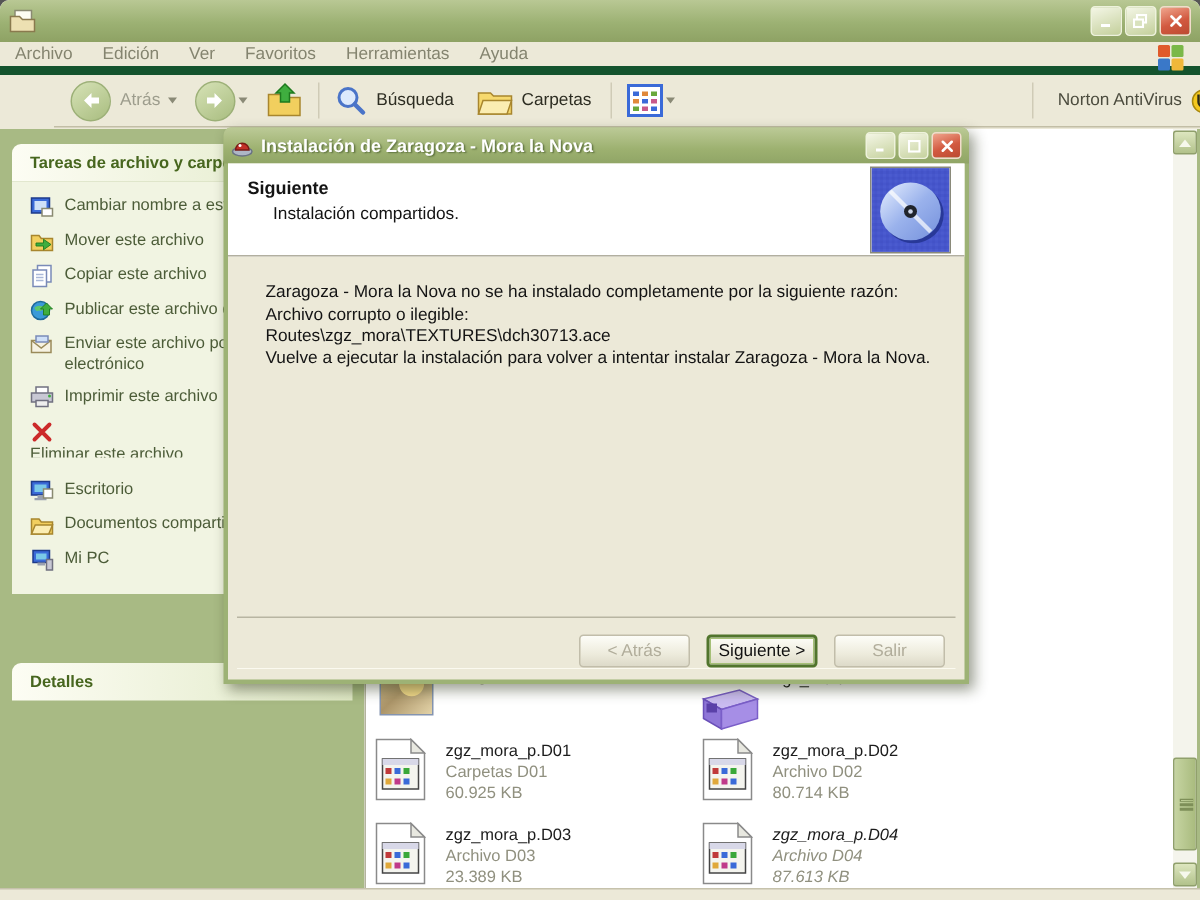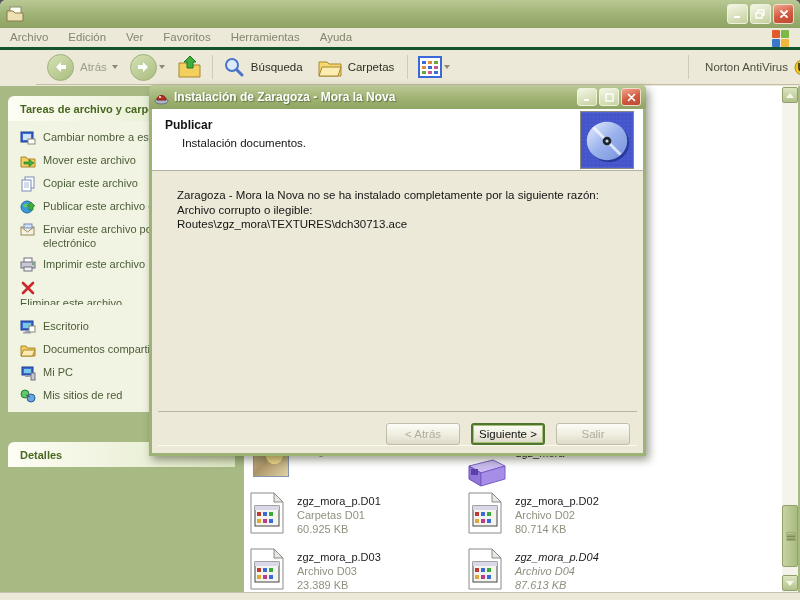--- a/index.html
+++ b/index.html
@@ -12,21 +12,21 @@
     border-radius:6px 6px 0 0;display:flex;align-items:center;padding:0 6px;}
   .titlebar .ticon{width:18px;height:16px;margin-right:6px;flex:0 0 auto;}
   .titlebar .ttext{color:#fff;font-weight:bold;font-size:13px;text-shadow:1px 1px 1px rgba(40,60,20,.55);}
   .winbtns{margin-left:auto;display:flex;gap:2px;}
   .wbtn{width:21px;height:20px;border-radius:3px;border:1px solid #eef2dc;
     background:linear-gradient(160deg,#f4f6e6,#c4d09c);display:flex;align-items:center;justify-content:center;}
   .wbtn.close{background:linear-gradient(160deg,#f0a78f,#d25940 55%,#bb4a31);border-color:#f1dccb;}
 
   
   .menubar{position:absolute;left:0;top:28px;width:800px;height:22px;background:#ece9d8;
-    border-bottom:3px solid #14532d;display:flex;align-items:center;}
+    border-bottom:6px solid #14532d;display:flex;align-items:center;}
   .menuitem{font-size:11.5px;color:#84846f;padding:0 10px;line-height:21px;}
   .flag{position:absolute;right:11px;top:2px;width:17px;height:17px;display:grid;grid-template-columns:8px 8px;grid-template-rows:8px 8px;gap:1px;}
   .flag i{display:block;border-radius:1px;}
 
   
   .toolbar{position:absolute;left:0;top:50px;width:800px;height:35px;background:#ece9d8;
     border-bottom:1px solid #c2be a6;border-bottom:1px solid #c2bea6;display:flex;align-items:center;padding:0 8px;margin-left:36px;}
   .navcircle{width:27px;height:27px;border-radius:50%;
     background:linear-gradient(145deg,#d6e2b6,#a9bd80);border:1px solid #9cb077;
     display:flex;align-items:center;justify-content:center;flex:0 0 auto;}
@@ -303,28 +303,20 @@
         </div>
         <div class="task">
           <svg class="icn" viewBox="0 0 16 16">
             <rect x="2" y="2" width="11" height="8" fill="#3a6ad8" stroke="#1e3a8a"></rect>
             <rect x="4" y="4" width="7" height="4" fill="#7ac8e8"></rect>
             <rect x="5" y="10" width="5" height="2" fill="#9aa0b0"></rect>
             <rect x="11" y="8" width="4" height="7" fill="#c8c8d4" stroke="#707080"></rect>
           </svg>
           <span>Mi PC</span>
         </div>
-        <div class="task" style="margin-bottom:0;">
-          <svg class="icn" viewBox="0 0 16 16">
-            <circle cx="5" cy="6" r="4" fill="#5ec86a" stroke="#2a7a3a"></circle>
-            <circle cx="11" cy="10" r="4" fill="#6aa8e0" stroke="#2a5a9a"></circle>
-            <line x1="6" y1="7" x2="10" y2="9" stroke="#4a4a3a"></line>
-          </svg>
-          <span>Mis sitios de red</span>
-        </div>
       </div>
     </div>
 
     <div class="panel" style="top:356px;">
       <div class="panel-hd">
         <span>Detalles</span>
       </div>
     </div>
   </div>
 
@@ -476,22 +468,22 @@
         </div>
         <div class="dbtn close">
           <svg width="9" height="9" viewBox="0 0 9 9">
               <path d="M1.5 1.5 L7.5 7.5 M7.5 1.5 L1.5 7.5" stroke="#fff" stroke-width="1.7" stroke-linecap="round"></path>
             </svg>
         </div>
       </div>
     </div>
     <div class="dlg-inner">
       <div class="dlg-header">
-        <div class="dlg-heading">Publicar</div>
-        <div class="dlg-subheading">Instalación documentos.</div>
+        <div class="dlg-heading">Siguiente</div>
+        <div class="dlg-subheading">Instalación compartidos.</div>
         <svg class="cdbox" viewBox="0 0 54 58">
           <rect x="0" y="0" width="54" height="58" fill="#4656cc"></rect>
           <rect x="0" y="0" width="54" height="58" fill="url(#n)" opacity=".25"></rect>
           <defs>
             <linearGradient id="cdg" x1="0" y1="0" x2="1" y2="1">
               <stop offset="0" stop-color="#e8f0ff"></stop>
                 <stop offset=".5" stop-color="#9ab2ec"></stop>
                 <stop offset="1" stop-color="#7490dc"></stop>
             </linearGradient>
             <pattern id="n" width="4" height="4" patternUnits="userSpaceOnUse">
@@ -503,20 +495,21 @@
           <ellipse cx="27" cy="30" rx="21" ry="20" fill="url(#cdg)"></ellipse>
           <line x1="13" y1="16" x2="41" y2="44" stroke="#ffffff" stroke-width="3" opacity=".7"></line>
           <circle cx="27" cy="30" r="4.5" fill="#20242c"></circle>
           <circle cx="27" cy="30" r="1.6" fill="#cdd6ea"></circle>
         </svg>
       </div>
       <div class="dlg-text">
         <div class="dlg-line">Zaragoza - Mora la Nova no se ha instalado completamente por la siguiente razón:</div>
         <div class="dlg-line">Archivo corrupto o ilegible:</div>
         <div class="dlg-line">Routes\zgz_mora\TEXTURES\dch30713.ace</div>
+        <div class="dlg-line">Vuelve a ejecutar la instalación para volver a intentar instalar Zaragoza - Mora la Nova.</div>
       </div>
       <div class="dlg-btnrow">
         <div class="btns">
           <button class="btn">&lt; Atrás</button>
           <button class="btn default">Siguiente &gt;</button>
           <button class="btn">Salir</button>
         </div>
       </div>
     </div>
   </div>

